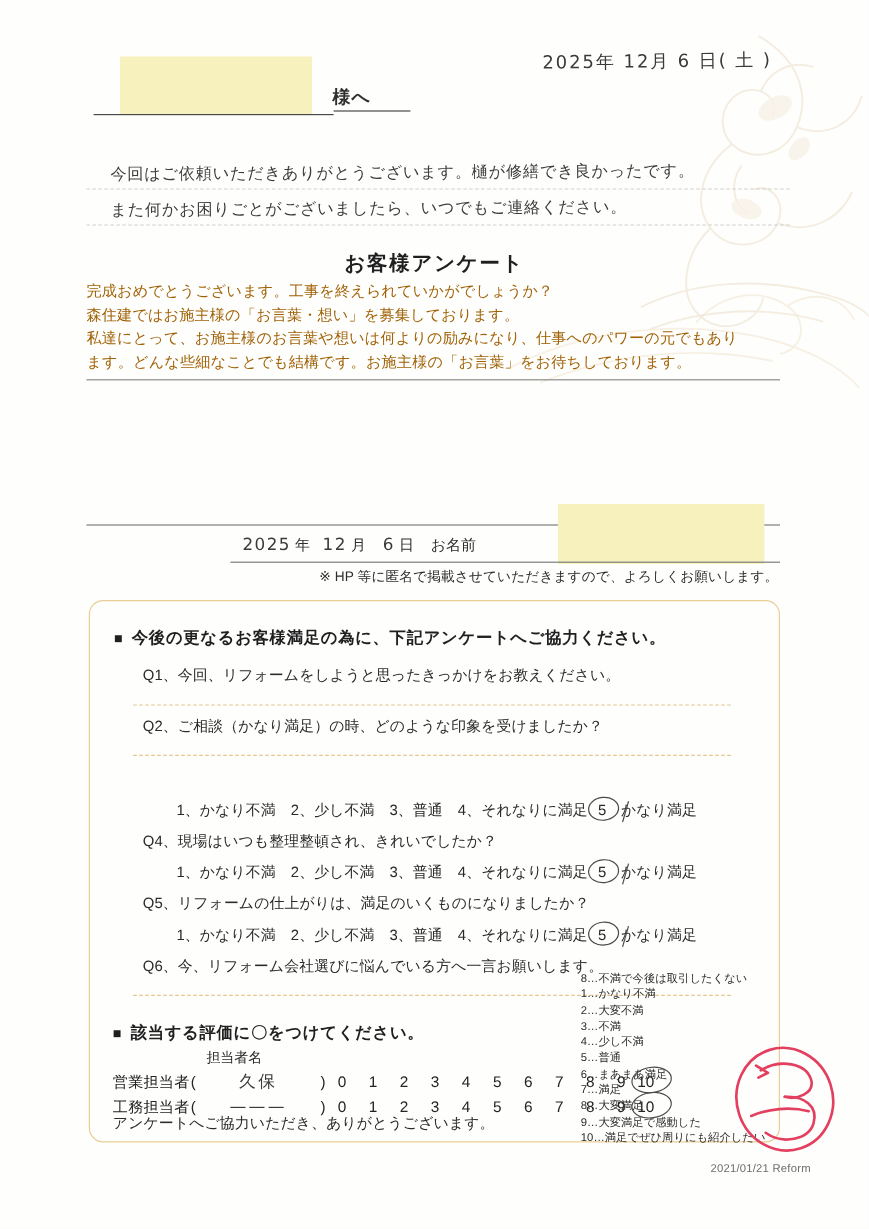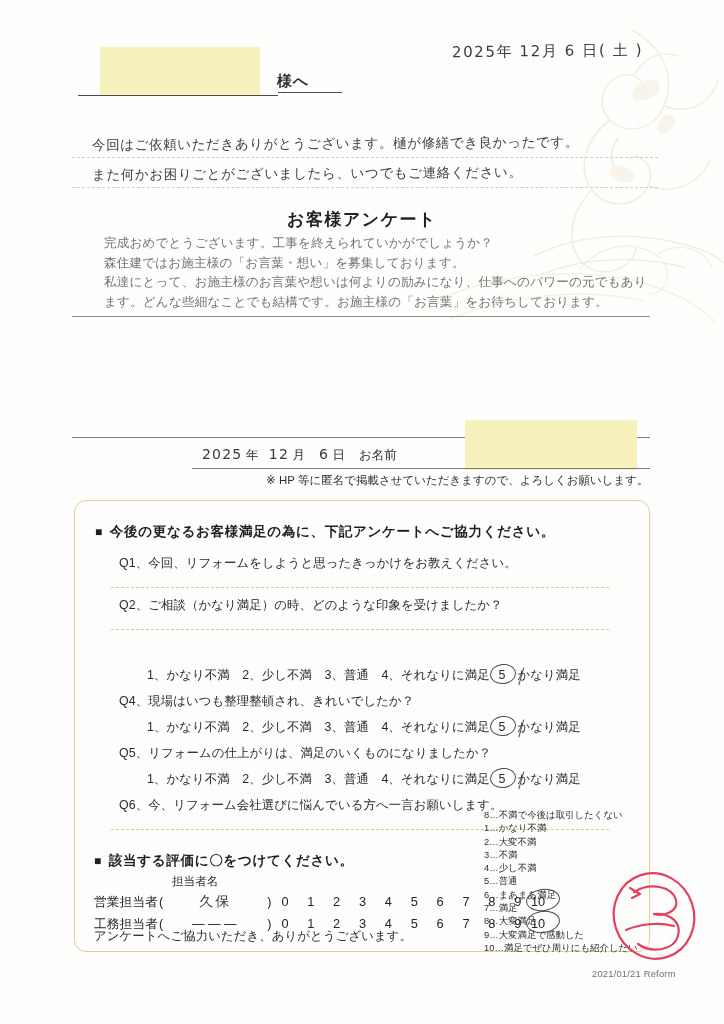--- a/index.html
+++ b/index.html
@@ -102,22 +102,21 @@
     color: #1f1f1f;
   }
 
   #intro-text {
     position: absolute;
     left: 72px; top: 234px;
     width: 580px;
     font-size: 12.6px;
     line-height: 19.5px;
     letter-spacing: 0.15px;
-    color: #737373;
-    margin-left: 32px;
+    color: #a16207;
   }
   #intro-text p { margin: 0; }
 
   #intro-rule {
     position: absolute;
     left: 72px; top: 316px; width: 578px;
     border-bottom: 1.1px solid #8d8d8a;
   }
 
   

